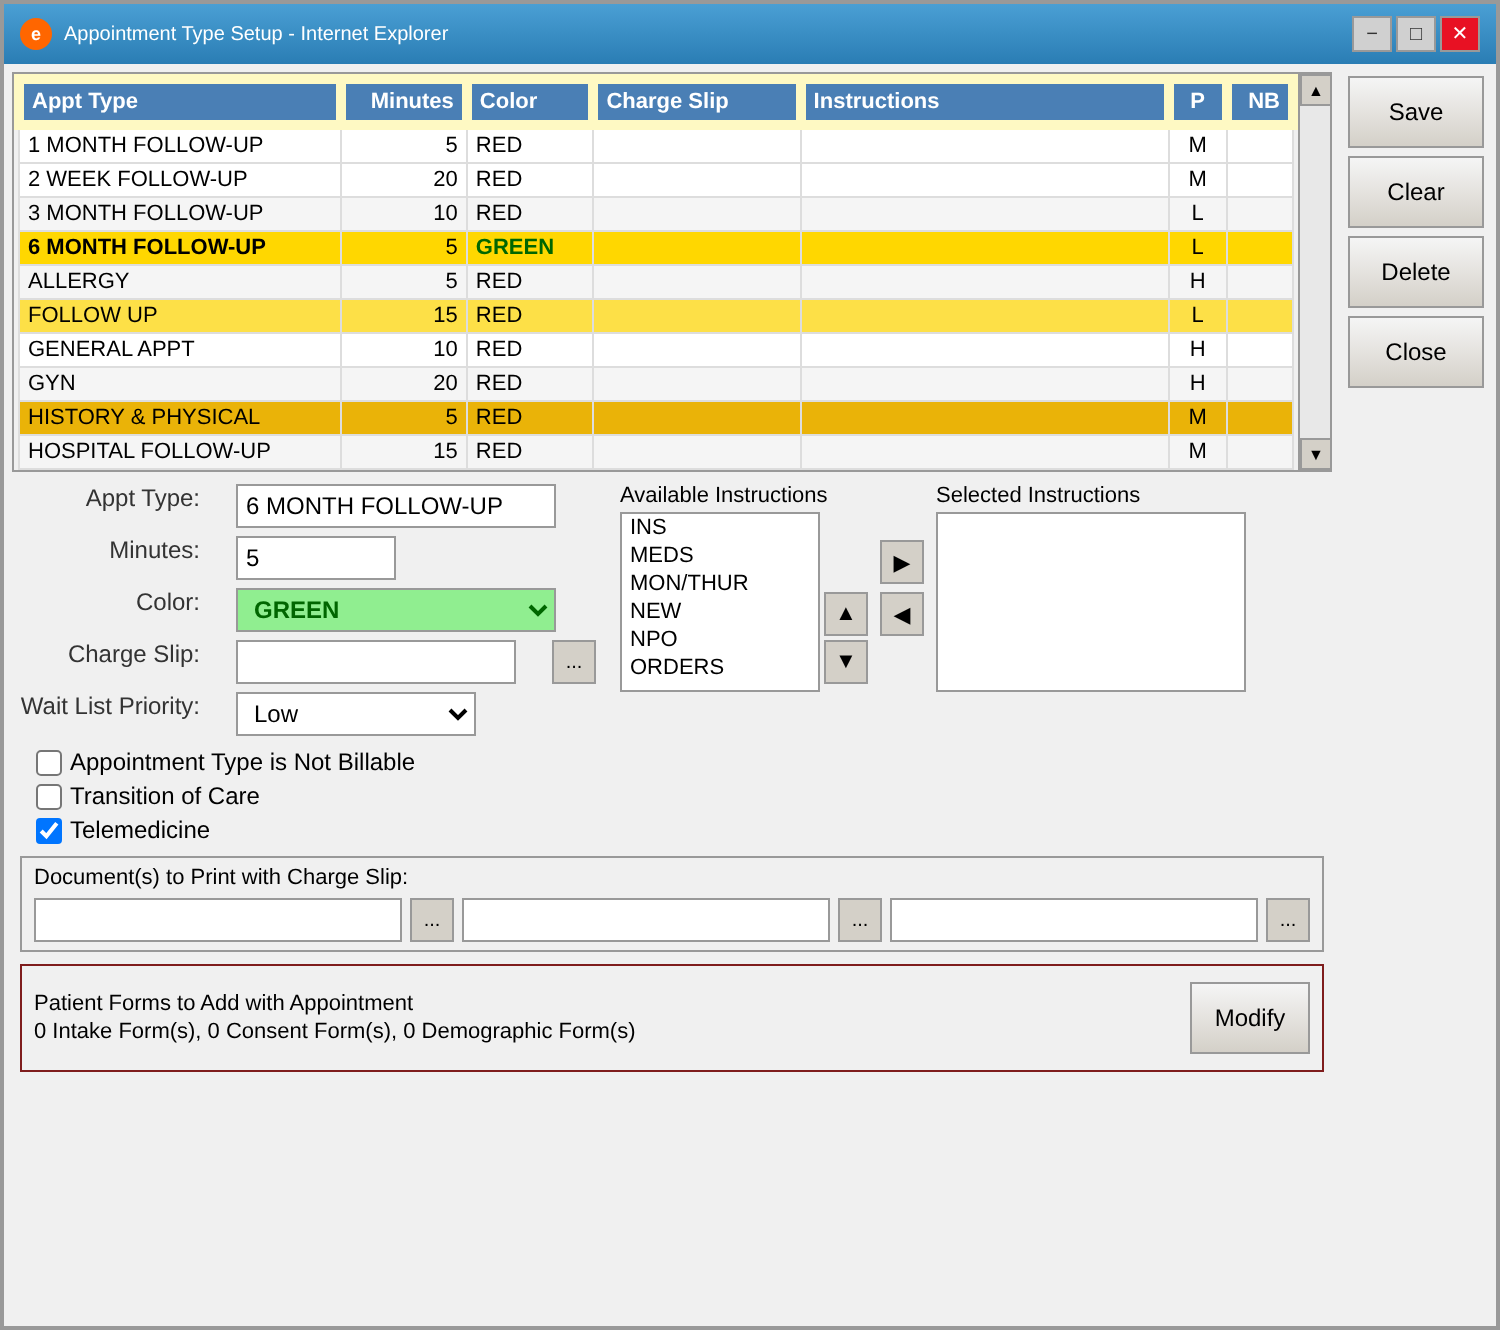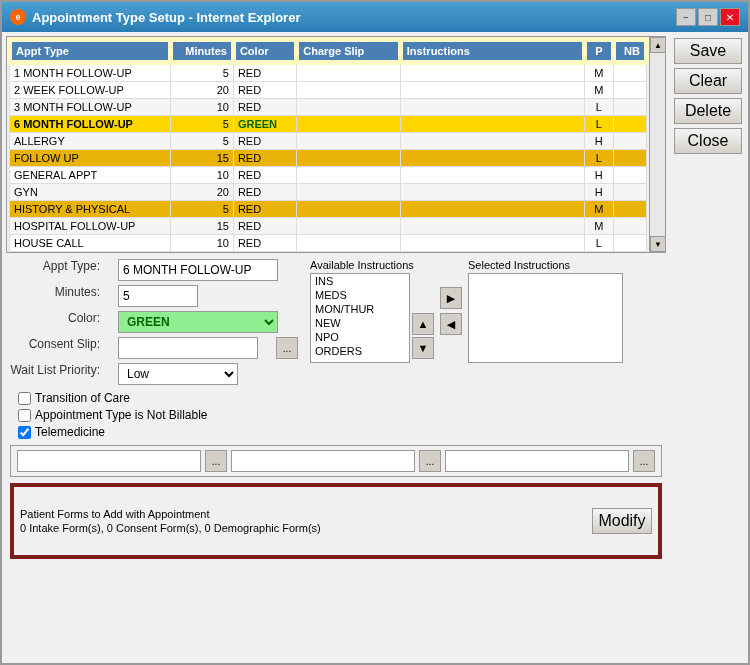--- a/index.html
+++ b/index.html
@@ -3,21 +3,21 @@
   <meta charset="utf-8">
   <style>
     * { box-sizing: border-box; margin: 0; padding: 0; font-family: 'Segoe UI', Tahoma, Arial, sans-serif; font-size: 12px; }
     body { background: #c0c0c0; width: 750px; height: 665px; overflow: hidden; }
 
     .window { width: 750px; height: 665px; background: #f0f0f0; border: 2px solid #999; display: flex; flex-direction: column; }
 
     .title-bar { background: linear-gradient(to bottom, #4a9fd4, #2a7db4); color: white; padding: 6px 8px; display: flex; align-items: center; justify-content: space-between; flex-shrink: 0; }
     .title-bar-left { display: flex; align-items: center; gap: 6px; }
     .title-bar-icon { width: 16px; height: 16px; background: #ff6600; border-radius: 50%; display: flex; align-items: center; justify-content: center; }
-    .title-bar-title { font-size: 13px; font-weight: bold; }
+    .title-bar-title { font-size: 10px; font-weight: normal; }
     .title-bar-controls { display: flex; gap: 2px; }
     .title-btn { width: 20px; height: 18px; background: #d0d0d0; border: 1px solid #999; color: #333; font-size: 10px; cursor: pointer; display: flex; align-items: center; justify-content: center; }
     .title-btn.close { background: #e81123; color: white; }
 
     .content { display: flex; flex: 1; overflow: hidden; }
 
     .main-area { flex: 1; display: flex; flex-direction: column; overflow: hidden; }
     table { width: 100%; border-collapse: collapse; }
     thead tr { background: #4a7fb5; color: white; }
     thead th { padding: 3px 4px; border: 5px solid #fef9c3; text-align: left; font-weight: bold; font-size: 11px; }
@@ -42,21 +42,21 @@
     .select-wrapper { position: relative; display: inline-block; }
     .select-wrapper select { padding-right: 20px; }
 
     .btn-dots { width: 22px; height: 22px; background: #d4d0c8; border: 1px solid #999; cursor: pointer; display: flex; align-items: center; justify-content: center; font-size: 10px; }
     .instr-list-item { padding: 1px 4px; cursor: pointer; font-size: 11px; }
     .arrow-btn { width: 22px; height: 22px; background: #d4d0c8; border: 1px solid #999; cursor: pointer; display: flex; align-items: center; justify-content: center; font-size: 11px; }
     .checkbox-row { display: flex; align-items: center; gap: 4px; }
     .checkbox-row input[type=checkbox] { width: 13px; height: 13px; }
 
     .sidebar-buttons { display: flex; flex-direction: column; gap: 4px; padding: 6px 6px 6px 4px; flex-shrink: 0; }
-    .action-btn { width: 68px; height: 26px; background: linear-gradient(to bottom, #f5f5f5, #d4d0c8); border: 1px solid #999; cursor: pointer; font-size: 16px; text-align: center; display: flex; align-items: center; justify-content: center; }
+    .action-btn { width: 68px; height: 36px; background: linear-gradient(to bottom, #f5f5f5, #d4d0c8); border: 1px solid #999; cursor: pointer; font-size: 12px; text-align: center; display: flex; align-items: center; justify-content: center; }
   </style>
 </head>
 <body>
 
 <div class="window">
 
   <div class="title-bar">
     <div class="title-bar-left">
       <div class="title-bar-icon">
         <span style="color:white;font-size:9px;font-weight:bold;">e</span>
@@ -126,21 +126,21 @@
     </tr>
                 <tr style="background: rgb(245, 245, 245);">
       <td class="col-appt" style="">ALLERGY</td>
       <td class="col-min" style="text-align:right;">5</td>
       <td class="col-color" style="">RED</td>
       <td class="col-slip"></td>
       <td class="col-inst"></td>
       <td class="col-p">H</td>
       <td class="col-nb"></td>
     </tr>
-                <tr style="background: #eab308;">
+                <tr style="background: #fde047;">
       <td class="col-appt" style="">FOLLOW UP</td>
       <td class="col-min" style="text-align:right;">15</td>
       <td class="col-color" style="">RED</td>
       <td class="col-slip"></td>
       <td class="col-inst"></td>
       <td class="col-p">L</td>
       <td class="col-nb"></td>
     </tr>
                 <tr style="background: white;">
       <td class="col-appt" style="">GENERAL APPT</td>
@@ -169,29 +169,20 @@
       <td class="col-p">M</td>
       <td class="col-nb"></td>
     </tr>
                 <tr style="background: rgb(245, 245, 245);">
       <td class="col-appt" style="">HOSPITAL FOLLOW-UP</td>
       <td class="col-min" style="text-align:right;">15</td>
       <td class="col-color" style="">RED</td>
       <td class="col-slip"></td>
       <td class="col-inst"></td>
       <td class="col-p">M</td>
-      <td class="col-nb"></td>
-    </tr>
-                <tr style="background: white;">
-      <td class="col-appt" style="">HOUSE CALL</td>
-      <td class="col-min" style="text-align:right;">10</td>
-      <td class="col-color" style="">RED</td>
-      <td class="col-slip"></td>
-      <td class="col-inst"></td>
-      <td class="col-p">L</td>
       <td class="col-nb"></td>
     </tr>
               </tbody>
           </table>
         </div>
         <div style="width:16px; background:#d4d0c8; border-left:1px solid #999; display:flex; flex-direction:column;">
           <div style="width:16px;height:16px;background:#d4d0c8;border:1px solid #999;display:flex;align-items:center;justify-content:center;cursor:pointer;font-size:8px;">▲</div>
           <div style="flex:1;background:#e8e8e8;"></div>
           <div style="width:16px;height:16px;background:#d4d0c8;border:1px solid #999;display:flex;align-items:center;justify-content:center;cursor:pointer;font-size:8px;">▼</div>
         </div>
@@ -218,21 +209,21 @@
               <div class="select-wrapper">
                 <select class="form-input" style="width:160px; color:#006600; font-weight:bold; background:#90ee90;">
                   <option value="GREEN" style="color:#006600; font-weight:bold;">GREEN</option>
                   <option value="RED">RED</option>
                   <option value="BLUE">BLUE</option>
                 </select>
               </div>
             </div>
 
             <div class="form-row">
-              <span class="form-label">Consent Slip:</span>
+              <span class="form-label">Charge Slip:</span>
               <input type="text" class="form-input" style="width: 140px;">
               <button class="btn-dots">...</button>
             </div>
 
             <div class="form-row">
               <span class="form-label">Wait List Priority:</span>
               <div class="select-wrapper">
                 <select class="form-input" style="width:120px;">
                   <option value="Low">Low</option>
                   <option value="Medium">Medium</option>
@@ -270,44 +261,45 @@
             <div>
               <div style="font-size:11px; margin-bottom:2px;">Selected Instructions</div>
               <div style="border:1px solid #999; background:white; width:155px; height:90px;"></div>
             </div>
           </div>
         </div>
 
         <div style="display:flex; flex-direction:column; gap:3px; margin-left:8px; margin-top:2px;">
           <div class="checkbox-row">
             <input type="checkbox" style="">
-            <span>Transition of Care</span>
+            <span>Appointment Type is Not Billable</span>
           </div>
           <div class="checkbox-row">
             <input type="checkbox" style="">
-            <span>Appointment Type is Not Billable</span>
+            <span>Transition of Care</span>
           </div>
           <div class="checkbox-row">
             <input type="checkbox" checked="" style="">
             <span>Telemedicine</span>
           </div>
         </div>
 
         <div style="border:1px solid #999; padding:4px 6px; margin-top:2px;">
+          <div style="font-size:11px; margin-bottom:4px;">Document(s) to Print with Charge Slip:</div>
           <div style="display:flex; gap:4px; align-items:center;">
             <input type="text" style="flex: 1 1 0%; height: 22px; border: 1px solid rgb(153, 153, 153);">
             <button class="btn-dots">...</button>
             <input type="text" style="flex: 1 1 0%; height: 22px; border: 1px solid rgb(153, 153, 153);">
             <button class="btn-dots">...</button>
             <input type="text" style="flex: 1 1 0%; height: 22px; border: 1px solid rgb(153, 153, 153);">
             <button class="btn-dots">...</button>
           </div>
         </div>
 
-        <div style="border:4px solid #7f1d1d; padding:21px 6px; margin-top:2px; display:flex; align-items:center; justify-content:space-between;">
+        <div style="border:1px solid #7f1d1d; padding:8px 6px; margin-top:2px; display:flex; align-items:center; justify-content:space-between;">
           <div>
             <div style="font-size:11px; margin-bottom:2px;">Patient Forms to Add with Appointment</div>
             <div style="font-size:11px;">0 Intake Form(s), 0 Consent Form(s), 0 Demographic Form(s)</div>
           </div>
           <button class="action-btn" style="width:60px;">Modify</button>
         </div>
 
       </div>
     </div>
 

